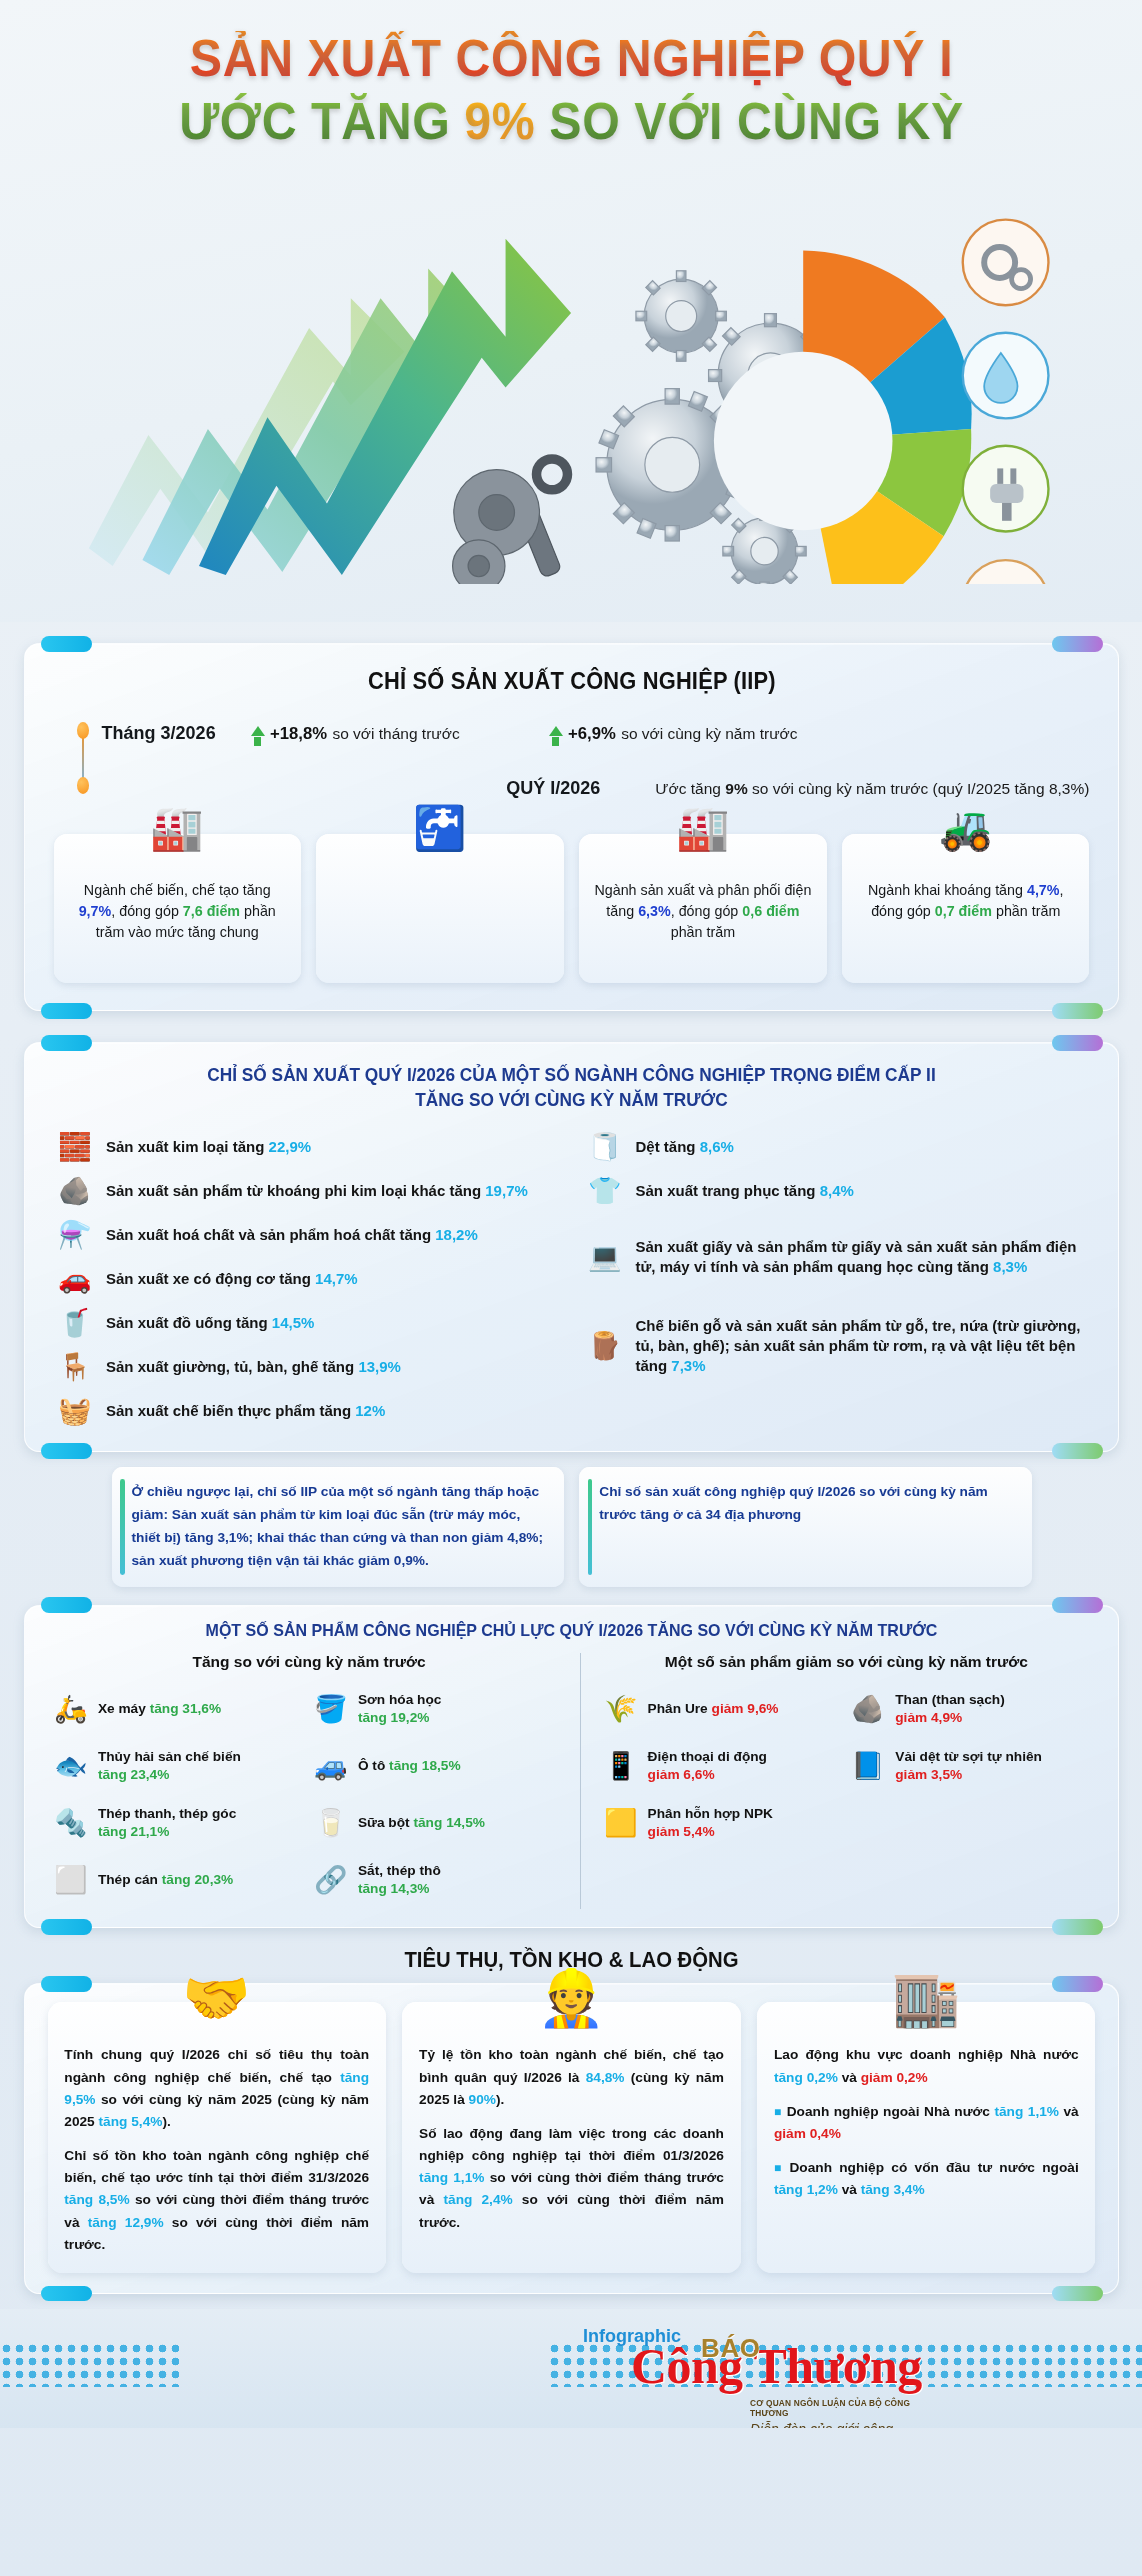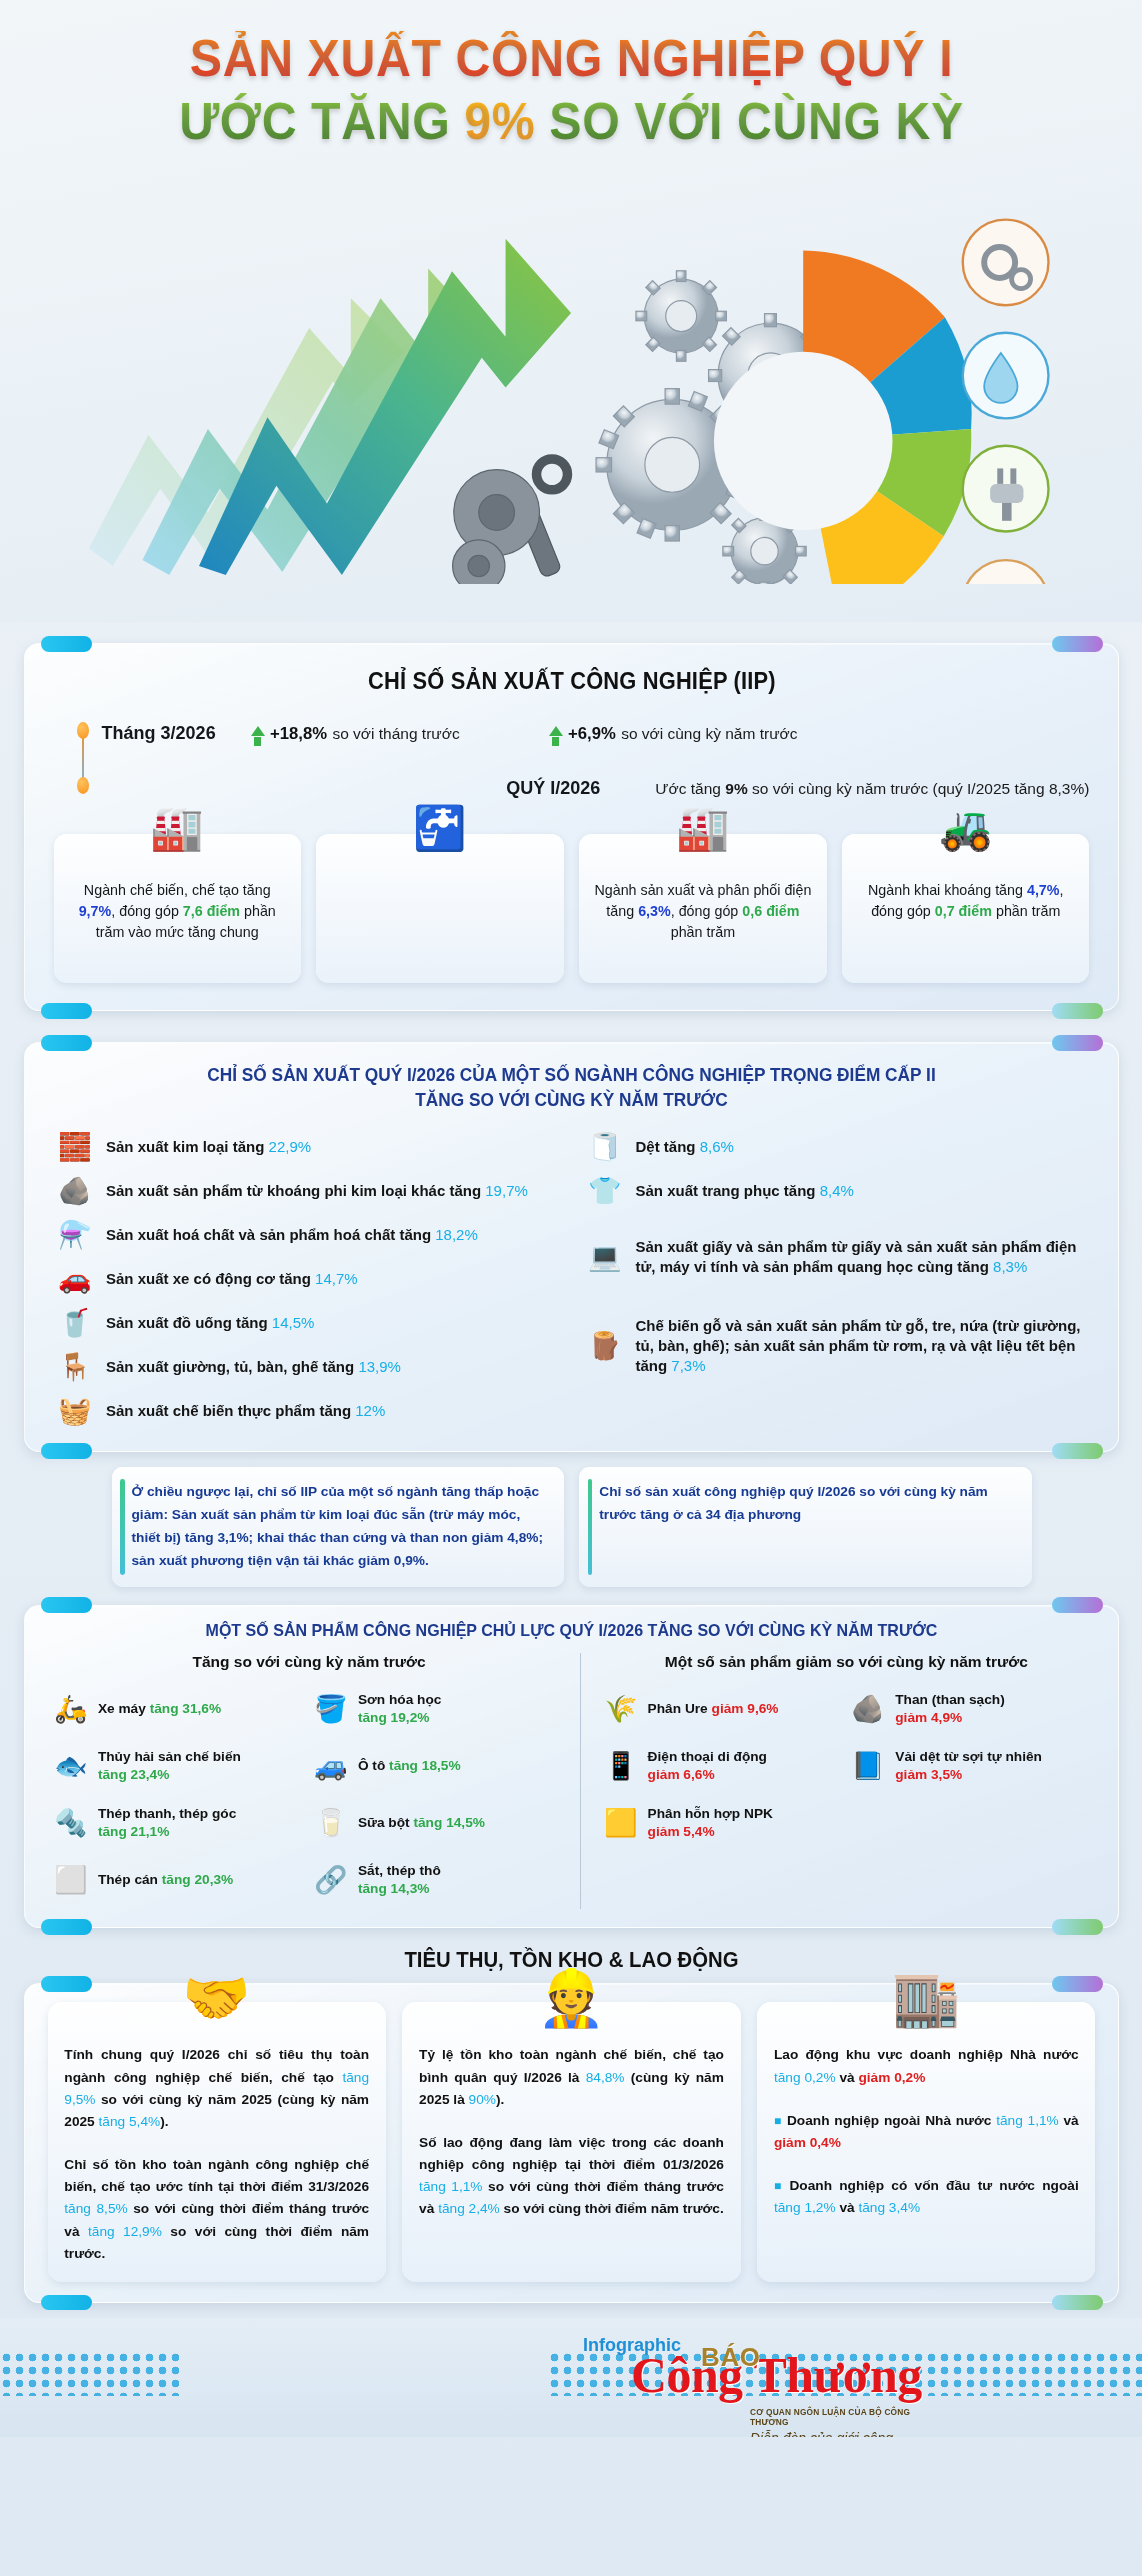--- a/index.html
+++ b/index.html
@@ -117,21 +117,21 @@
     text-align:center; font-size:18px; font-weight:700; color:#1d3a8f;
     line-height:1.34; transform: scaleX(.96); margin-bottom: 13px;
   }
   .s2cols { display:flex; gap:18px; }
   .s2col { flex:1; }
   .ind {
     display:flex; align-items:center; gap:12px; padding: 3.6px 0 3.6px 6px; min-height: 44px;
   }
   .ind .emoji { font-size:27px; width:37px; text-align:center; flex:none; }
   .ind .txt { font-size:15px; line-height:1.34; color:#141414; font-weight:600; }
-  .cyan { color:#17aee6; font-weight:400; }
+  .cyan { color:#17aee6; font-weight:700; }
 
   
   .s3 { margin-top: 15.5px; width:920px; margin-left:auto; margin-right:auto; display:flex; gap:15.5px; }
   .note {
     flex:1; border-radius:10.7px; padding: 14.3px 15.5px 14.3px 20px; position:relative;
     background: linear-gradient(180deg, rgba(255,255,255,.95), rgba(234,242,250,.94));
     box-shadow: 0 2.4px 7.1px rgba(130,155,180,.2), inset 0 0.6px 0 #fff;
     min-height: 112px;
   }
   .note::before {
@@ -160,21 +160,21 @@
   .s5 { padding: 18px 22.6px 20px; }
   .s5cols { display:flex; gap:16.7px; }
   .bigcard {
     flex:1; border-radius:14.3px; padding: 42px 16.7px 16.7px; position:relative;
     background: linear-gradient(180deg, rgba(255,255,255,.97), rgba(231,240,249,.95));
     box-shadow: 0 3px 8.3px rgba(130,155,180,.22), inset 0 0.6px 0 #fff;
     min-height: 250px;
   }
   .bigcard .ic { position:absolute; left:50%; top:-31px; transform:translateX(-50%); font-size:55px; line-height:1; }
   .bigcard p { font-size:13.7px; line-height:1.62; color:#111; font-weight:600; text-align:justify; }
-  .bigcard p + p { margin-top: 21px; }
+  .bigcard p + p { margin-top: 12px; }
   .bullet::before { content:"\25A0"; color:#17aee6; margin-right:4.8px; font-size:12px; }
 
   
   .footer { position:relative; width:1143px; height:119px; margin-top: 15.5px;
             background: linear-gradient(180deg,#e4edf5,#d7e5f1); overflow:hidden; }
   .dots { position:absolute; top:33px; height:45px; opacity:.85;
           background-image: radial-gradient(#2aa8e0 42%, transparent 44%);
           background-size: 13px 13px; }
   .dots.left { left:0; width:179px; }
   .dots.right { right:0; width:595px; }

